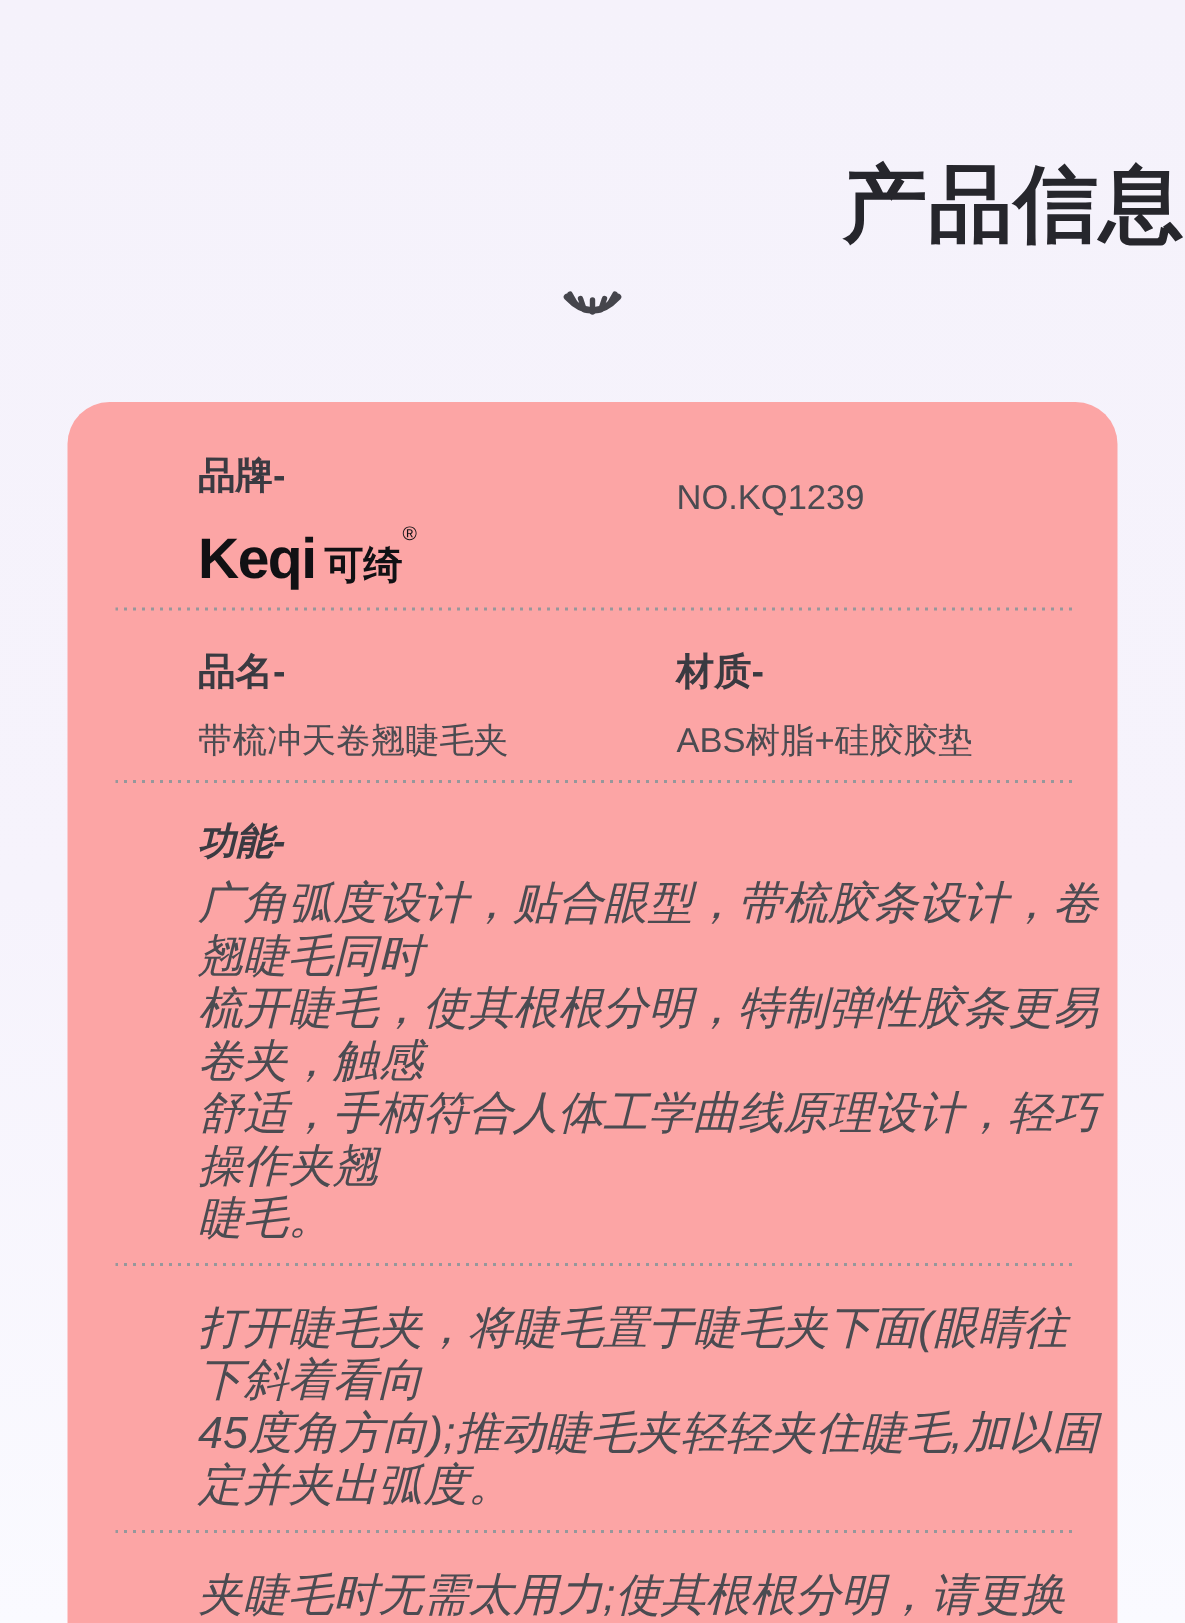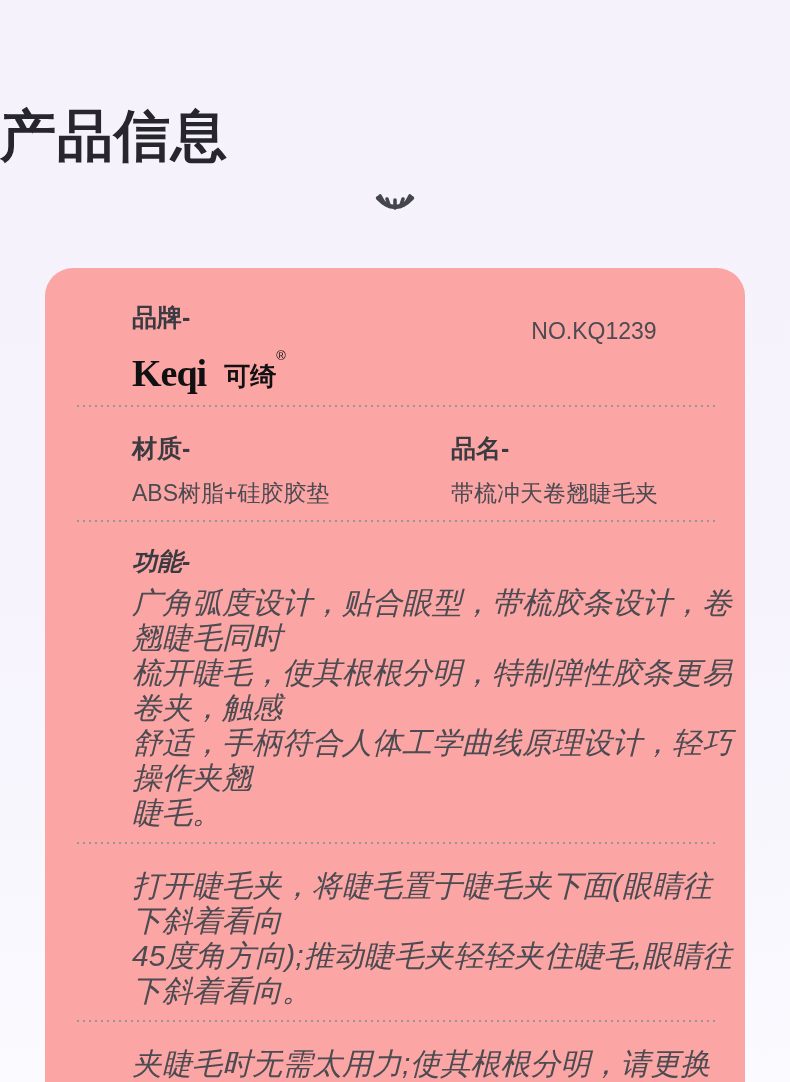--- a/index.html
+++ b/index.html
@@ -6,21 +6,21 @@
   html, body { width: 790px; }
   body {
     width: 790px;
     height: 1082px;
     background: linear-gradient(180deg, #f5f2fb 0%, #f6f3fc 55%, #fafaff 100%);
     font-family: "Liberation Sans", "DejaVu Sans", sans-serif;
     overflow: hidden;
   }
   .page-header {
     padding-top: 104px;
-    text-align: left;
+    text-align: right;
   }
   .page-title {
     font-size: 56px;
     font-weight: 700;
     letter-spacing: 1px;
     color: #26262c;
     line-height: 1.15;
   }
   .lash-wrap {
     text-align: center;
@@ -73,39 +73,39 @@
     );
   }
   .logo-line {
     margin-top: 14px;
     height: 46px;
     display: flex;
     align-items: flex-end;
     color: #111114;
   }
   .logo-latin {
-    font-family: Liberation Serif, serif;
+    font-family: Liberation Sans, sans-serif;
     font-size: 38px;
     font-weight: 600;
     line-height: 40px;
     letter-spacing: -1px;
   }
   .logo-cn {
     font-size: 26px;
     font-weight: 700;
     line-height: 34px;
-    margin-left: 18px;
+    margin-left: 6px;
   }
   .logo-reg {
     font-size: 13px;
     line-height: 13px;
     align-self: flex-start;
     margin-top: 2px;
   }
-  .model-value { letter-spacing: 0px; text-align: center; }
+  .model-value { letter-spacing: 0px; }
 </style>
 </head>
 <body>
 
 <div class="page-header">
   <h1 class="page-title">产品信息</h1>
   <div class="lash-wrap">
     <svg width="44" height="28" viewBox="0 0 44 28" fill="none" xmlns="http://www.w3.org/2000/svg">
       <path d="M5 8 Q22 26 39 8" stroke="#45454c" stroke-width="4.4" stroke-linecap="round" fill="none"></path>
       <path d="M11 13 L7 6" stroke="#45454c" stroke-width="3.6" stroke-linecap="round"></path>
@@ -130,44 +130,44 @@
     </div>
     <div>
       <div class="value model-value">NO.KQ1239</div>
     </div>
   </div>
 
   <div class="divider"></div>
 
   <div class="grid second">
     <div>
+      <div class="label">品名-</div>
+      <div class="value">带梳冲天卷翘睫毛夹</div>
+    </div>
+    <div>
       <div class="label">材质-</div>
       <div class="value">ABS树脂+硅胶胶垫</div>
-    </div>
-    <div>
-      <div class="label">品名-</div>
-      <div class="value">带梳冲天卷翘睫毛夹</div>
     </div>
   </div>
 
   <div class="divider"></div>
 
   <div class="sec">
     <div class="label">功能-</div>
     <div class="para">广角弧度设计，贴合眼型，带梳胶条设计，卷翘睫毛同时
 梳开睫毛，使其根根分明，特制弹性胶条更易卷夹，触感
 舒适，手柄符合人体工学曲线原理设计，轻巧操作夹翘
 睫毛。</div>
   </div>
 
   <div class="divider"></div>
 
   <div class="sec">
     <div class="para">打开睫毛夹，将睫毛置于睫毛夹下面(眼睛往下斜着看向
-45度角方向);推动睫毛夹轻轻夹住睫毛,眼睛往下斜着看向。</div>
+45度角方向);推动睫毛夹轻轻夹住睫毛,加以固定并夹出弧度。</div>
   </div>
 
   <div class="divider"></div>
 
   <div class="sec">
     <div class="para">夹睫毛时无需太用力;使其根根分明，请更换胶条。</div>
   </div>
 
 </div>
 

